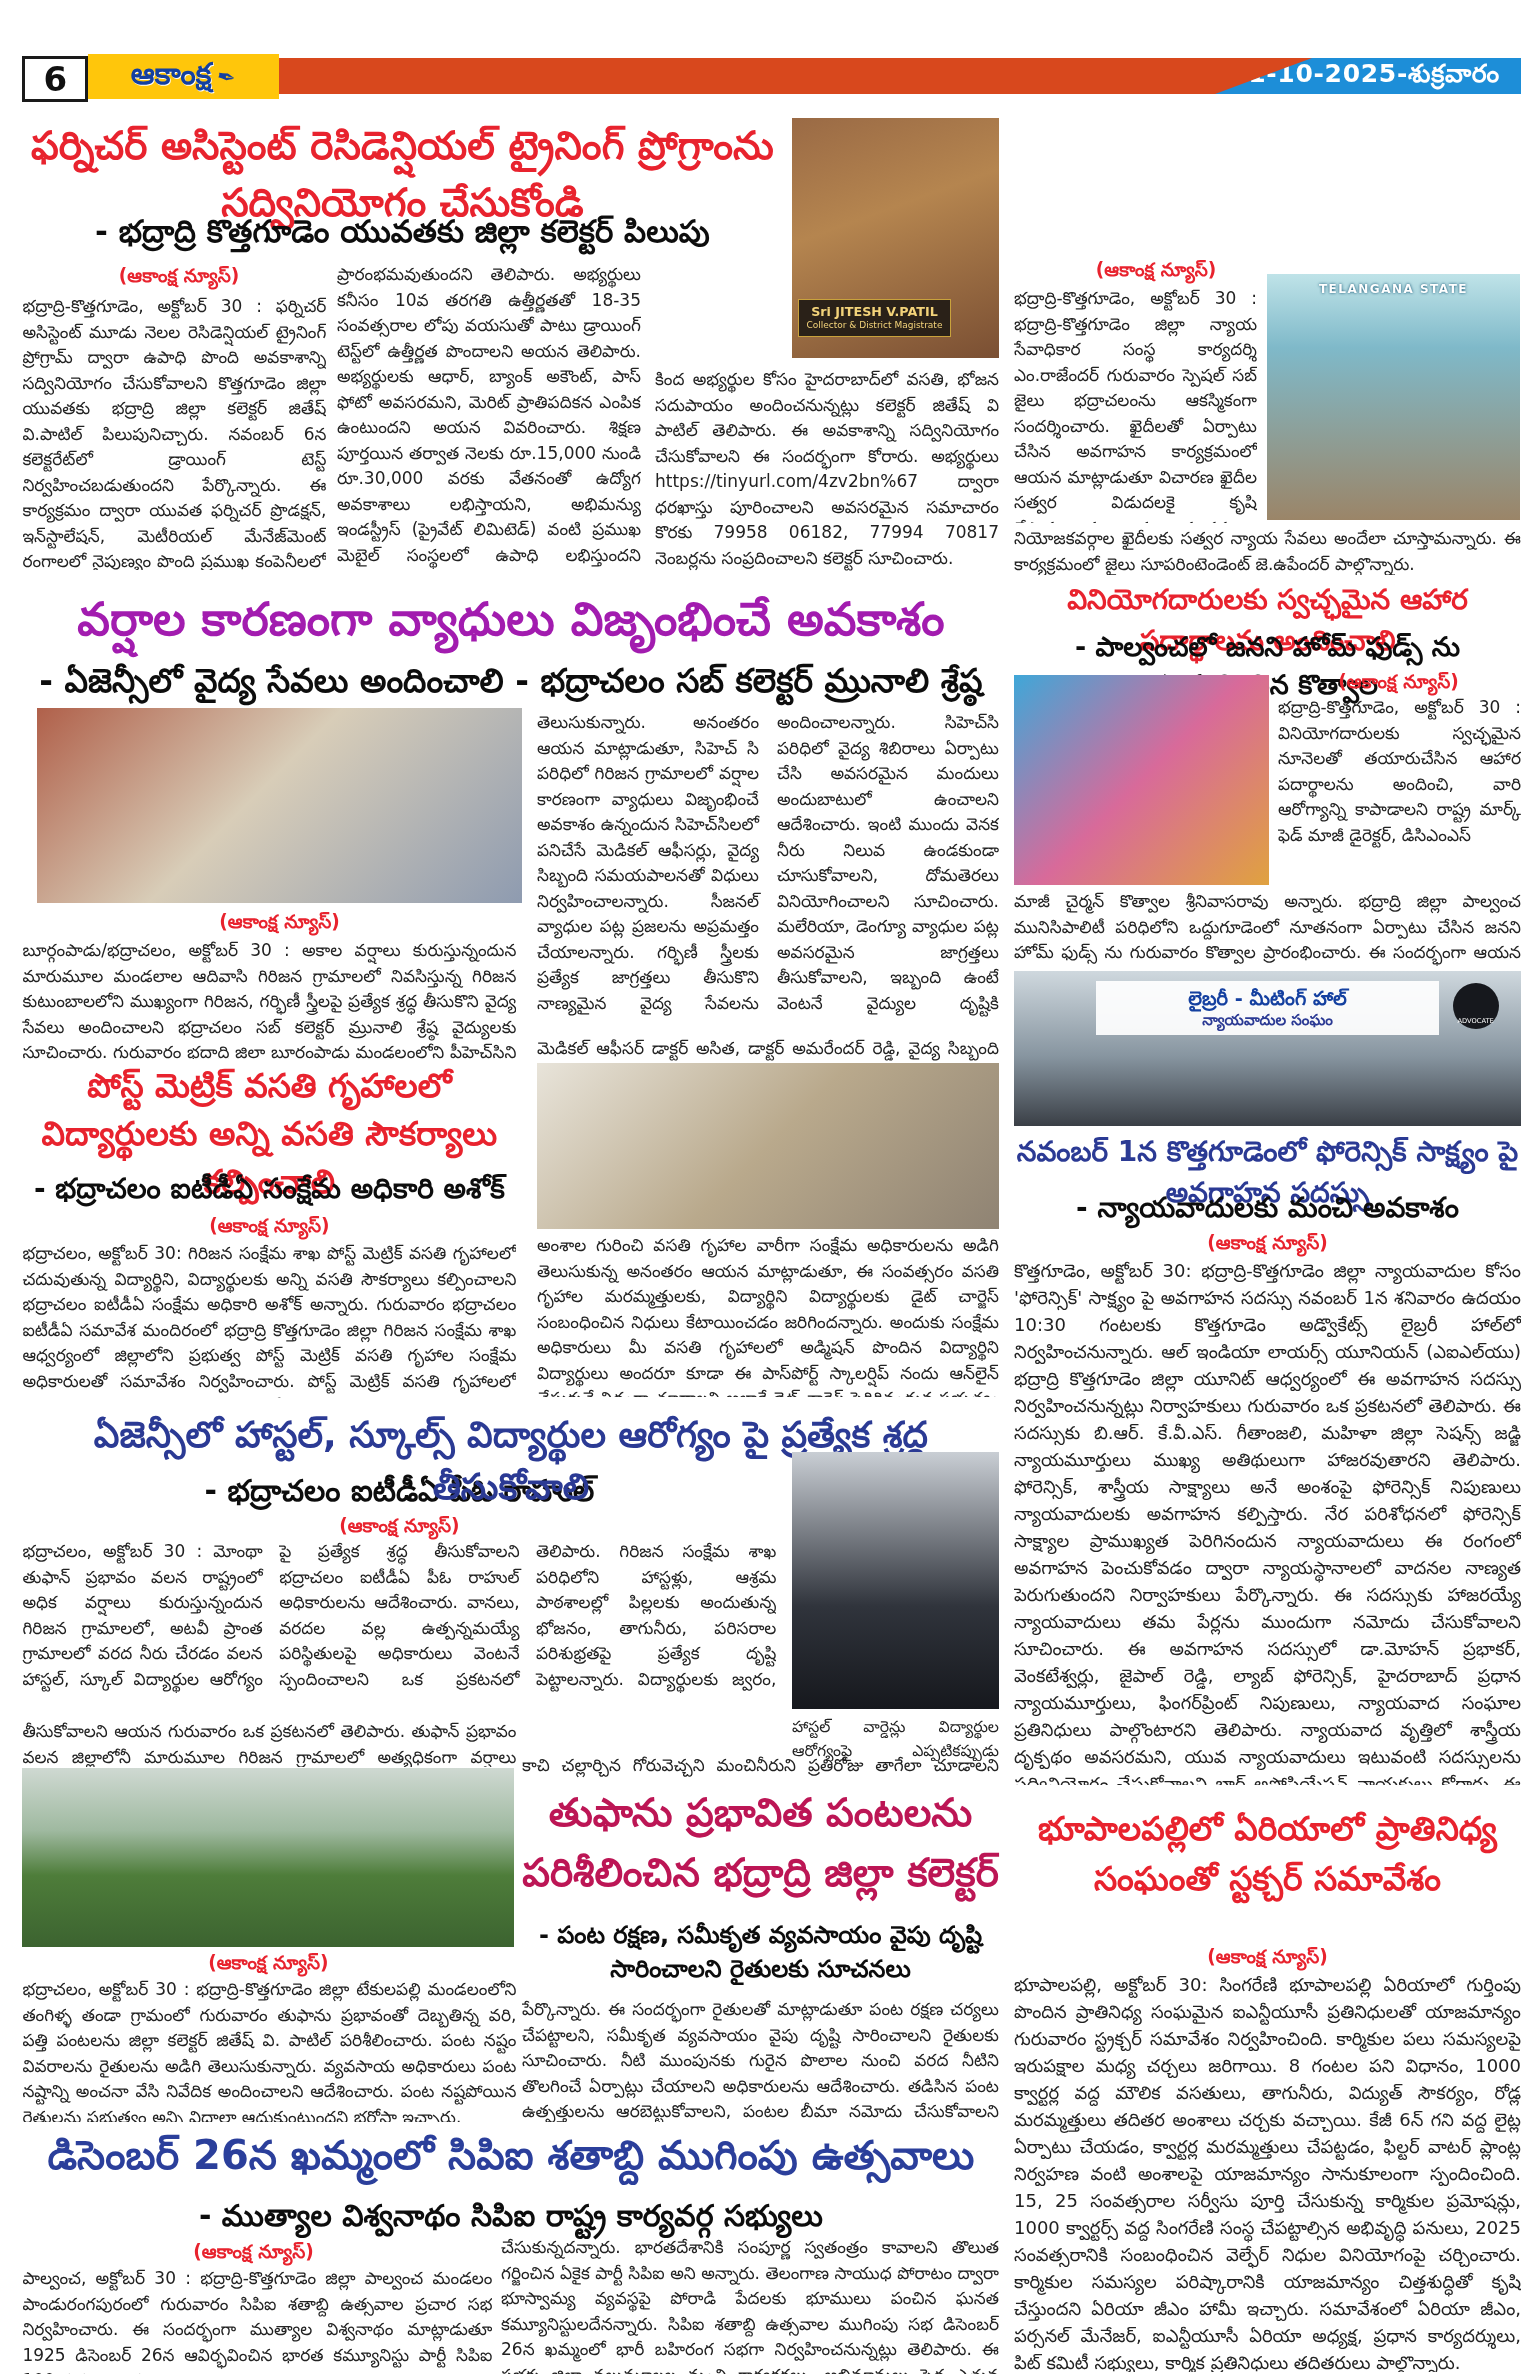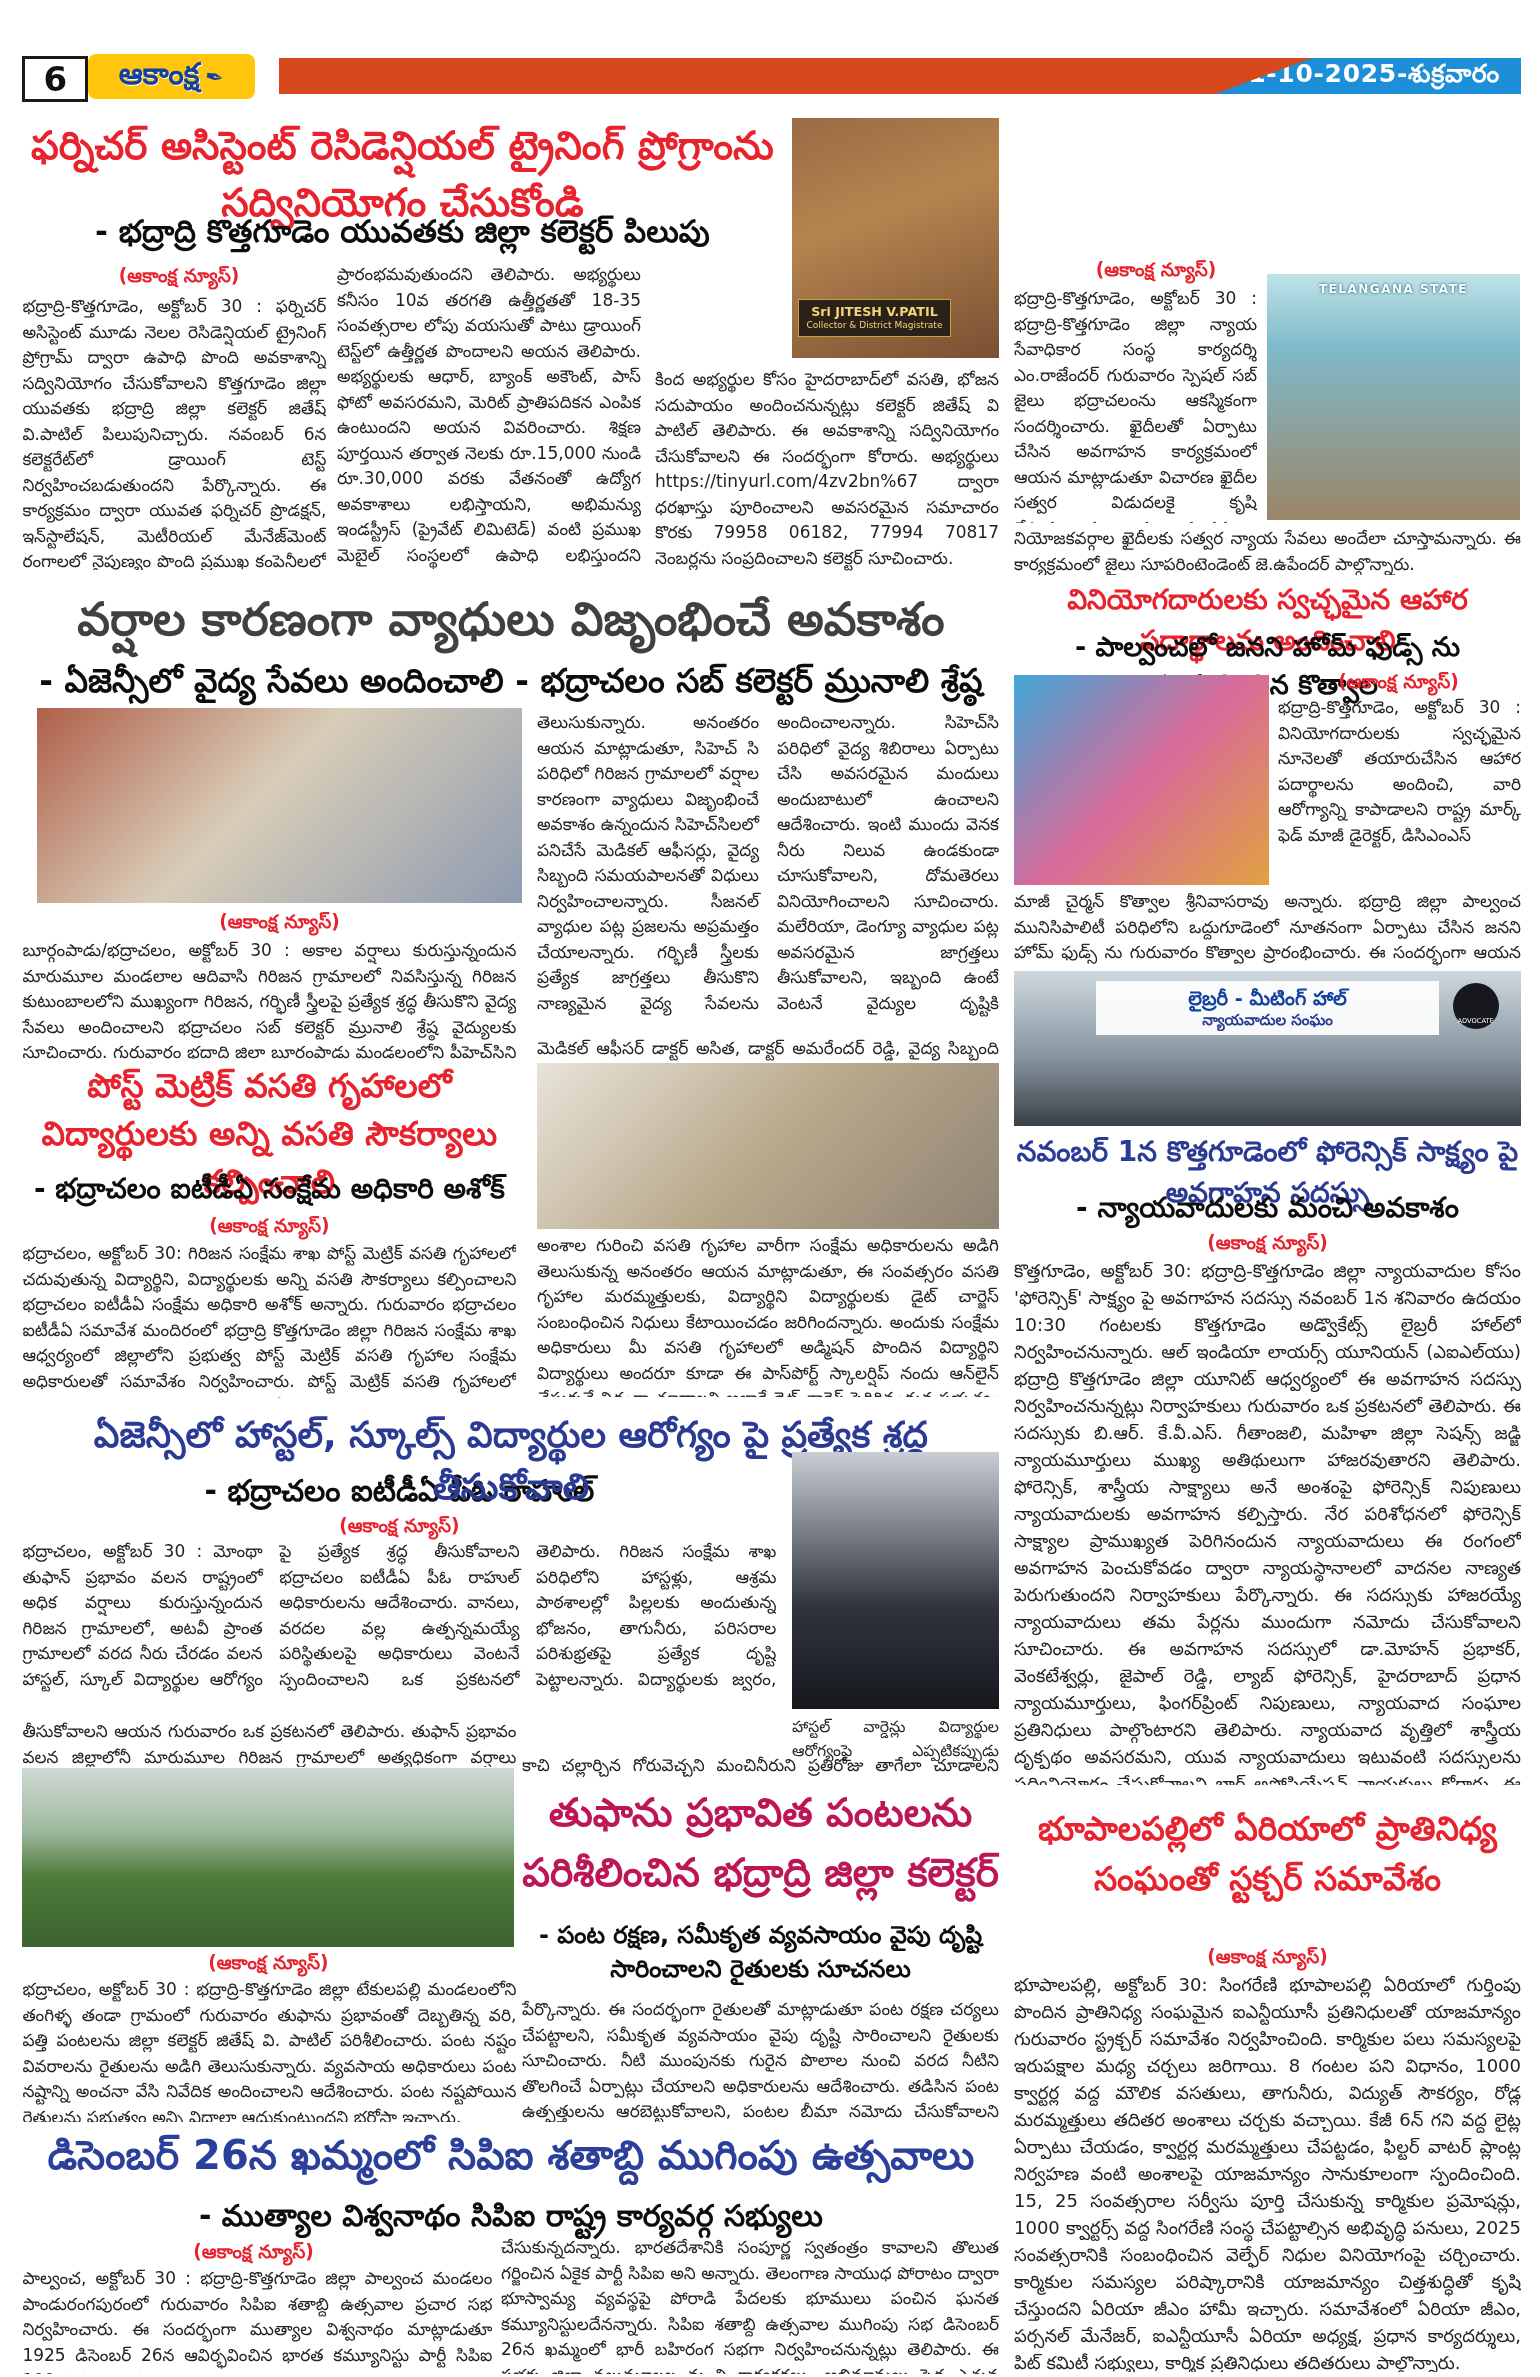--- a/index.html
+++ b/index.html
@@ -14,21 +14,21 @@
   .logo .nib{color:#1440a0;font-size:22.4px;transform:rotate(12deg);}
   .bar-orange{background:#d8481d;}
   .bar-blue{background:#1d8ed8;display:flex;align-items:center;justify-content:flex-end;
             padding-right:21px;box-sizing:border-box;clip-path:polygon(97px 0,100% 0,100% 100%,0 100%);}
   .bar-blue .date{color:#fff;font-weight:bold;font-size:25px;letter-spacing:0.7px;}
   
   .headline{font-weight:bold;text-align:center;line-height:1.45;}
   .subhead{font-weight:bold;text-align:center;color:#0d0d0d;line-height:1.4;}
   .credit{font-weight:bold;color:#e8232e;font-size:18.6px;text-align:center;}
   .body{font-size:17px;line-height:1.5;text-align:justify;color:#222;overflow:hidden;}
-  .red{color:#e8232e;} .blue{color:#2b3a94;} .purple{color:#404040;} .crimson{color:#bc1655;} .dblue{color:#2b3f9b;}
+  .red{color:#e8232e;} .blue{color:#2b3a94;} .purple{color:#a21caf;} .crimson{color:#bc1655;} .dblue{color:#2b3f9b;}
   .cols2{column-count:2;column-gap:18px;}
   .cols3{column-count:3;column-gap:16.4px;}
   
   .photo{overflow:hidden;}
   .ph-collector{background:linear-gradient(160deg,#9a6a45 0%,#b5854f 40%,#7a4f33 100%);}
   .ph-jail{background:linear-gradient(180deg,#bfe3e8 0%,#7fb9c9 30%,#9b8568 100%);}
   .ph-camp{background:linear-gradient(135deg,#b0604a,#d8cdb8 45%,#8e9bb0);}
   .ph-food{background:linear-gradient(135deg,#3fa7d8,#d86a9a 50%,#e0a23f);}
   .ph-advocates{background:linear-gradient(180deg,#cfd8de,#8795a0 55%,#3a3f46);}
   .ph-meeting{background:linear-gradient(135deg,#e8e4da,#b9a98c 50%,#8f8373);}
@@ -47,21 +47,21 @@
   .adv-badge{position:absolute;top:12px;right:22.4px;width:46px;height:46px;border-radius:50%;
              background:#16181d;color:#fff;font-size:6.7px;display:flex;align-items:flex-end;
              justify-content:center;padding-bottom:4.5px;box-sizing:border-box;}
 </style>
 </head>
 <body>
 
 <div id="page">
 
   <div class="abs pagenum" style="left:22.4px;top:56px;width:60px;height:40px;">6</div>
-  <div class="abs logo" style="left:88px;top:54px;width:167px;height:45px;border-radius:8px;">
+  <div class="abs logo" style="left:88px;top:54px;width:191px;height:45px;">
     <span class="brand">ఆకాంక్ష</span>
     <span class="nib">✒</span>
   </div>
   <div class="abs bar-orange" style="left:279px;top:58px;width:1242px;height:36px;"></div>
   <div class="abs bar-blue" style="left:1215px;top:58px;width:306px;height:36px;">
     <span class="date">31-10-2025-శుక్రవారం</span>
   </div>
 
   <div class="abs headline red" style="left:22.4px;top:118px;width:760px;font-size:39px;">ఫర్నిచర్ అసిస్టెంట్ రెసిడెన్షియల్ ట్రైనింగ్ ప్రోగ్రాంను సద్వినియోగం చేసుకోండి</div>
   <div class="abs subhead" style="left:22.4px;top:210px;width:760px;font-size:31px;">- భద్రాద్రి కొత్తగూడెం యువతకు జిల్లా కలెక్టర్ పిలుపు</div>

